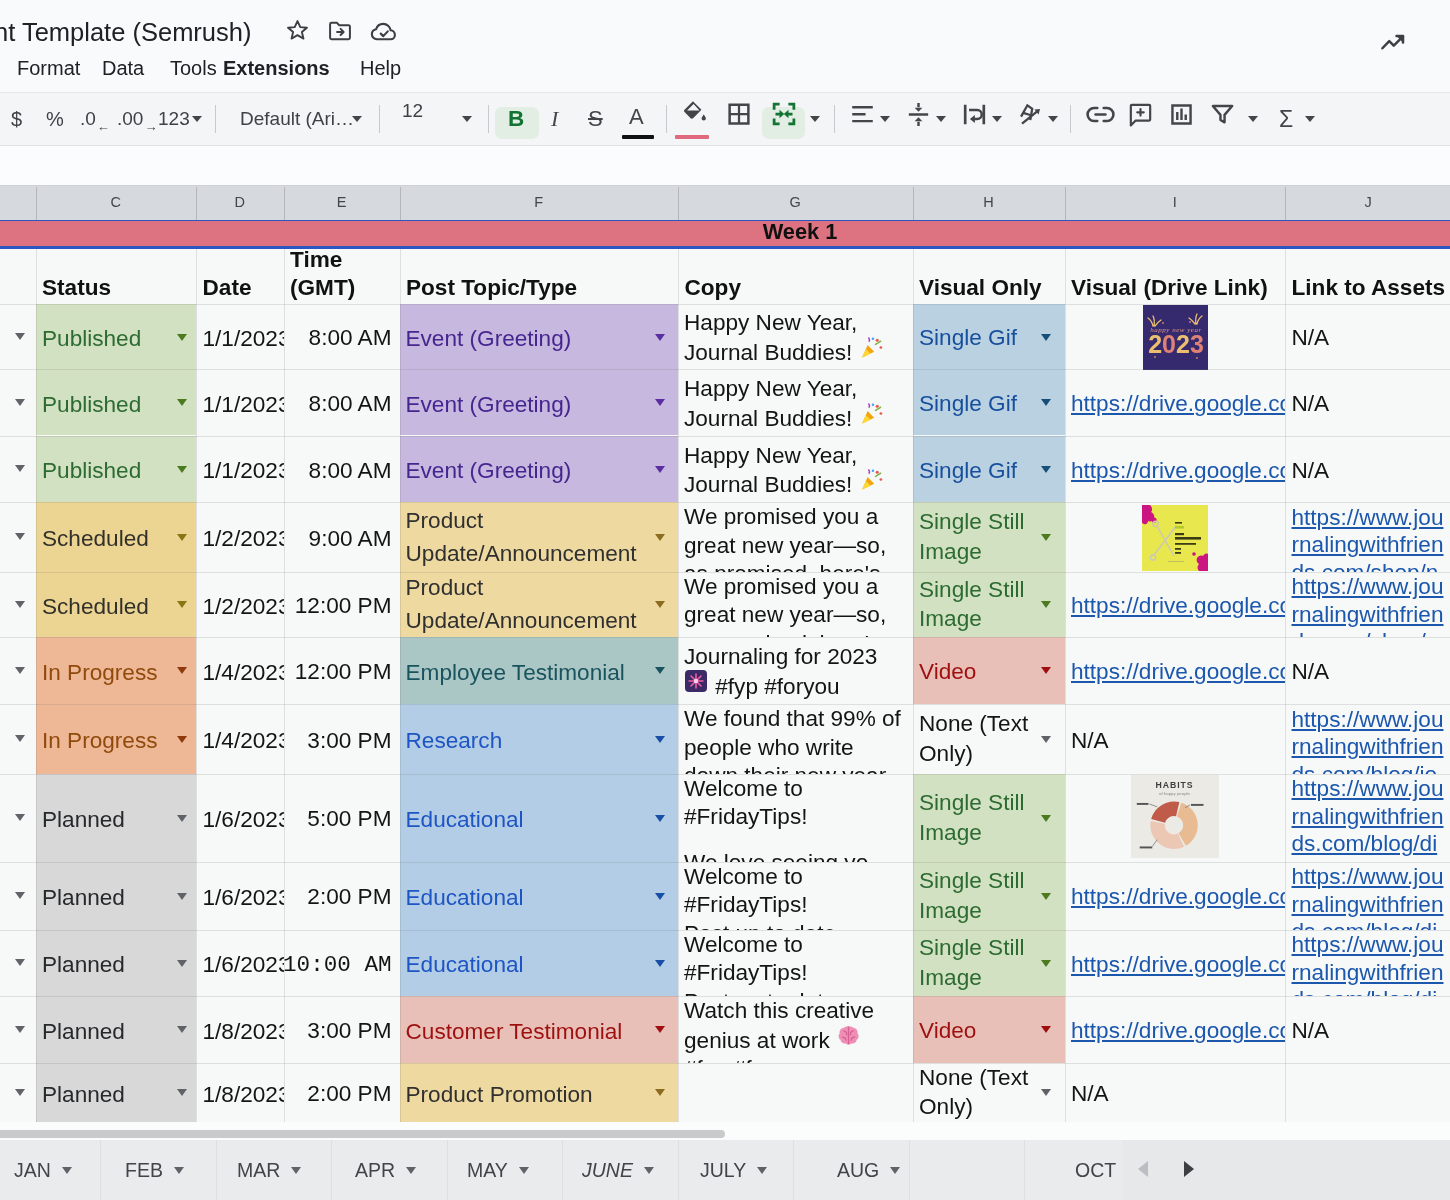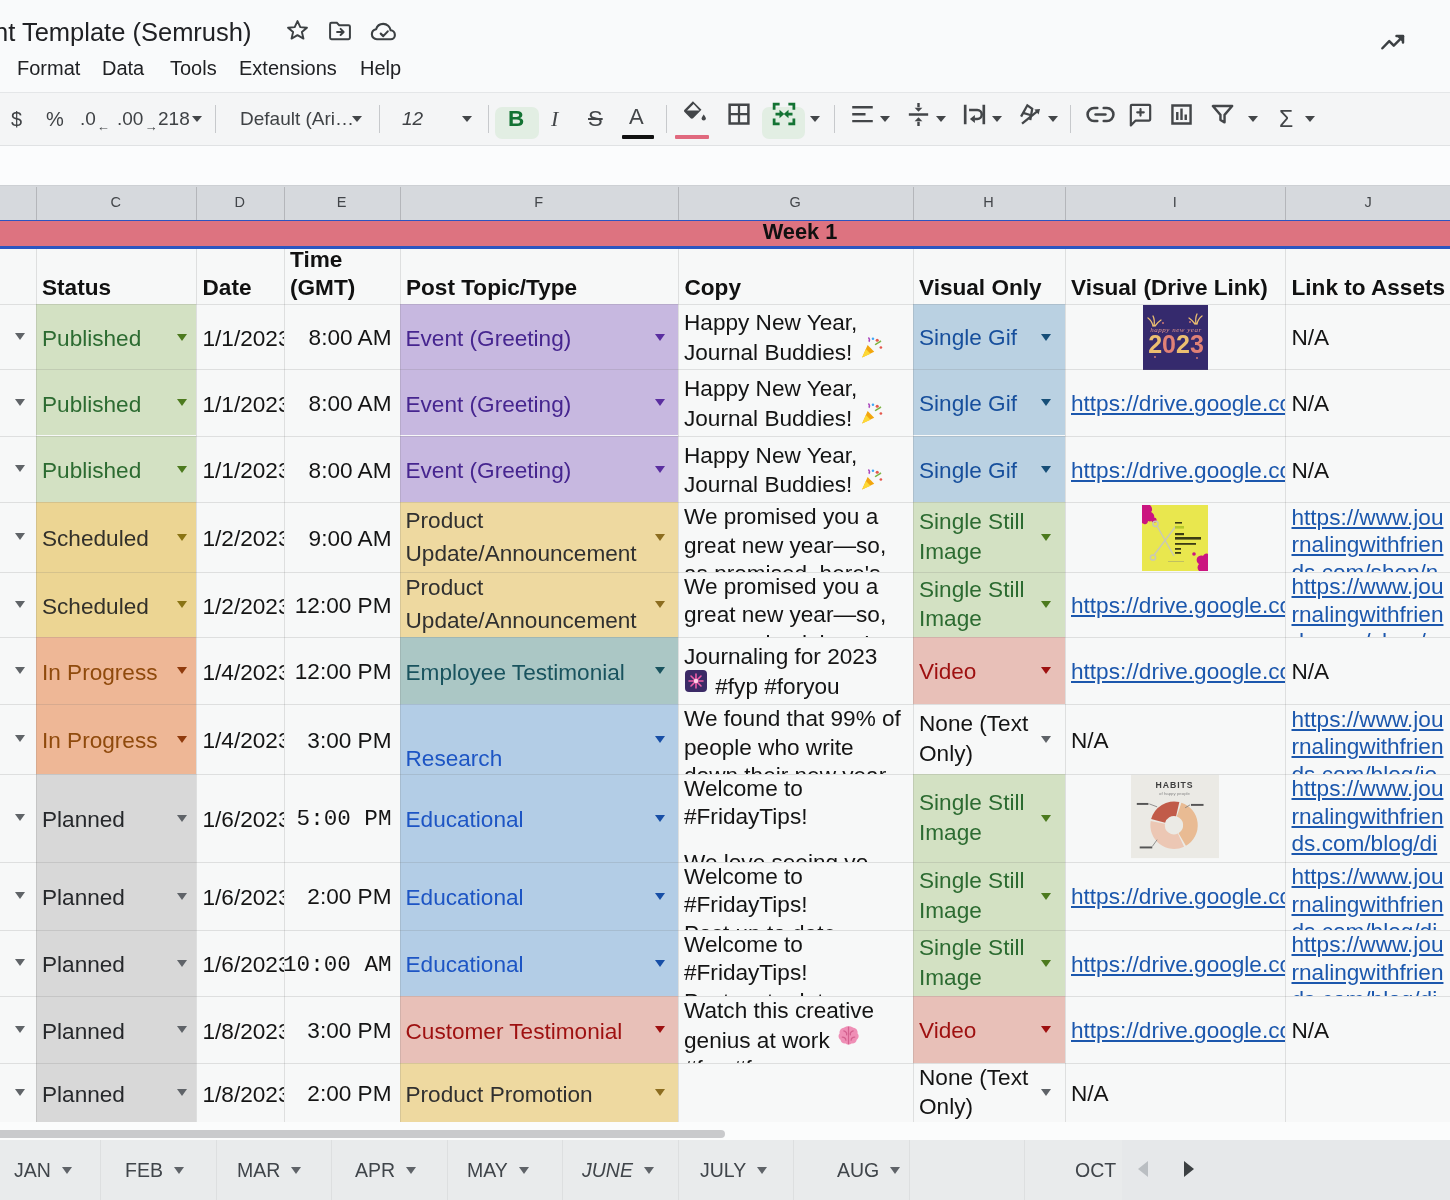--- a/index.html
+++ b/index.html
@@ -31,34 +31,34 @@
         <path d="m9.4 14.1 2 2 3.6-3.8" stroke-linecap="round" stroke-linejoin="round"></path>
       </svg></div>
 <div class="abs" style="left:1378px;top:27px;width:30px;height:30px;"><svg width="30" height="30" viewBox="0 0 24 24" fill="none" stroke="#3c4043" stroke-width="2">
         <path d="M3.5 17 9 11.3l3.6 3.6L20 7.5" stroke-linecap="round" stroke-linejoin="round"></path>
         <path d="M14.8 7.2H20v5.2" fill="#3c4043" stroke="none"></path>
         <path d="M14.8 7.2H20v5.2" stroke-linecap="round" stroke-linejoin="round"></path>
       </svg></div>
 <div class="abs" style="left:17px;top:57px;height:24px;font-size:20px;color:#202124;">Format</div>
 <div class="abs" style="left:102px;top:57px;height:24px;font-size:20px;color:#202124;">Data</div>
 <div class="abs" style="left:170px;top:57px;height:24px;font-size:20px;color:#202124;">Tools</div>
-<div class="abs" style="left:239px;top:57px;height:24px;font-size:20px;color:#202124;">Extensions</div>
+<div class="abs" style="left:223px;top:57px;height:24px;font-size:20px;color:#202124;font-weight:bold;">Extensions</div>
 <div class="abs" style="left:360px;top:57px;height:24px;font-size:20px;color:#202124;">Help</div>
 <div class="abs" style="left:0px;top:92px;width:1450px;height:54px;background:#f4f5f6;border-top:1px solid #e4e6e8;border-bottom:1px solid #e0e2e4;box-sizing:border-box;"></div>
 <div class="tbtxt" style="left:11px;top:92px;height:54px;font-size:20px;">$</div>
 <div class="tbtxt" style="left:46px;top:92px;height:54px;font-size:20px;">%</div>
 <div class="tbtxt" style="left:80px;top:92px;height:54px;font-size:19px;">.0<span style="font-size:13px;position:relative;top:7px;left:1px;">←</span></div>
 <div class="tbtxt" style="left:117px;top:92px;height:54px;font-size:19px;">.00<span style="font-size:13px;position:relative;top:7px;left:1px;">→</span></div>
-<div class="tbtxt" style="left:158px;top:92px;height:54px;font-size:19px;">218</div>
+<div class="tbtxt" style="left:158px;top:92px;height:54px;font-size:19px;">123</div>
 <div class="abs" style="left:192px;top:116px;width:0;height:0;border-left:5.5px solid transparent;border-right:5.5px solid transparent;border-top:6.5px solid #434649;"></div>
 <div class="abs" style="left:214.5px;top:105px;width:1px;height:28px;background:#c7c9cc;"></div>
 <div class="tbtxt" style="left:240px;top:92px;height:54px;font-size:19px;">Default (Ari…</div>
 <div class="abs" style="left:352px;top:116px;width:0;height:0;border-left:5.5px solid transparent;border-right:5.5px solid transparent;border-top:6.5px solid #434649;"></div>
 <div class="abs" style="left:379px;top:105px;width:1px;height:28px;background:#c7c9cc;"></div>
-<div class="tbtxt" style="left:402px;top:92px;height:54px;font-size:19px;font-style:italic;">12</div>
+<div class="tbtxt" style="left:402px;top:84px;height:54px;font-size:19px;">12</div>
 <div class="abs" style="left:462px;top:116px;width:0;height:0;border-left:5.5px solid transparent;border-right:5.5px solid transparent;border-top:6.5px solid #434649;"></div>
 <div class="abs" style="left:488px;top:105px;width:1px;height:28px;background:#c7c9cc;"></div>
 <div class="abs" style="left:495px;top:107px;width:44px;height:32px;background:#e2eee3;border-radius:7px;"></div>
 <div class="abs" style="left:508px;top:92px;height:54px;display:flex;align-items:center;font-size:22.5px;font-weight:bold;color:#137333;">B</div>
 <div class="abs" style="left:551px;top:92px;height:54px;display:flex;align-items:center;font-size:22px;font-style:italic;color:#434649;font-family:Liberation Serif,serif;">I</div>
 <div class="abs" style="left:588px;top:92px;height:54px;display:flex;align-items:center;font-size:22px;color:#434649;text-decoration:line-through;">S</div>
 <div class="abs" style="left:629px;top:90px;height:54px;display:flex;align-items:center;font-size:22px;color:#434649;">A</div>
 <div class="abs" style="left:621.5px;top:134.5px;width:32px;height:4.5px;background:#111;border-radius:1px;"></div>
 <div class="abs" style="left:666px;top:105px;width:1px;height:28px;background:#c7c9cc;"></div>
 <div class="abs" style="left:678px;top:97px;height:40px;"><svg width="32" height="32" viewBox="0 0 24 24">
@@ -424,21 +424,21 @@
     <div class="abs" style="left:35.5px;top:704px;width:160.5px;height:69.5px;background:#eeb796;"></div>
     <div class="cell" style="left:35.5px;top:704px;width:160.5px;height:69.5px;padding-left:6.5px;padding-right:4px;line-height:29px;font-size:22.6px;color:#8f4a0c;flex-direction:column;justify-content:center;align-items:flex-start;">
       <div>In Progress</div>
     </div>
     <div class="abs" style="left:176.5px;top:735.8px;width:0;height:0;border-left:5.75px solid transparent;border-right:5.75px solid transparent;border-top:7px solid #8f3a0c;"></div>
     <div class="cell" style="left:196px;top:704px;width:87.5px;height:69.5px;padding-left:6.5px;padding-right:4px;line-height:29px;font-size:22.6px;color:#141414;flex-direction:column;justify-content:center;align-items:flex-start;">
       <div>1/4/2023</div>
     </div>
     <div class="cell" style="left:283.5px;top:704px;width:116px;height:69.5px;justify-content:flex-end;padding-right:8px;">3:00 PM</div>
     <div class="abs" style="left:399.5px;top:704px;width:278.5px;height:69.5px;background:#b3cde6;"></div>
-    <div class="cell" style="left:399.5px;top:704px;width:278.5px;height:69.5px;padding-left:6px;padding-right:4px;line-height:29.5px;font-size:22.6px;color:#1d55c4;flex-direction:column;justify-content:flex-end;align-items:flex-start;">
+    <div class="cell" style="left:399.5px;top:704px;width:278.5px;height:69.5px;padding-left:6px;padding-right:4px;line-height:29.5px;font-size:22.6px;color:#1d55c4;flex-direction:column;justify-content:center;align-items:flex-start;">
       <div>Research</div>
     </div>
     <div class="abs" style="left:655px;top:735.8px;width:0;height:0;border-left:5.75px solid transparent;border-right:5.75px solid transparent;border-top:7px solid #174ea6;"></div>
     <div class="cellt" style="left:678px;top:704px;width:234.5px;height:69.5px;padding-left:6px;padding-right:4px;line-height:28.5px;font-size:22.6px;color:#141414;padding-top:1px;box-sizing:border-box;display:block;">
       <div>We found that 99% of</div>
       <div>people who write</div>
       <div>down their new year</div>
     </div>
     <div class="abs" style="left:912.5px;top:704px;width:152px;height:69.5px;background:;"></div>
     <div class="cell" style="left:912.5px;top:704px;width:152px;height:69.5px;padding-left:6.5px;padding-right:4px;line-height:29.5px;font-size:22.6px;color:#141414;padding-top:0;flex-direction:column;justify-content:center;align-items:flex-start;">
@@ -454,21 +454,21 @@
     </div>
     <div class="abs" style="left:15px;top:814px;width:0;height:0;border-left:5.75px solid transparent;border-right:5.75px solid transparent;border-top:7px solid #606468;"></div>
     <div class="abs" style="left:35.5px;top:773.5px;width:160.5px;height:88px;background:#d8d8d8;"></div>
     <div class="cell" style="left:35.5px;top:773.5px;width:160.5px;height:88px;padding-left:6.5px;padding-right:4px;line-height:29px;font-size:22.6px;color:#26282b;flex-direction:column;justify-content:center;align-items:flex-start;">
       <div>Planned</div>
     </div>
     <div class="abs" style="left:176.5px;top:814.5px;width:0;height:0;border-left:5.75px solid transparent;border-right:5.75px solid transparent;border-top:7px solid #5f6368;"></div>
     <div class="cell" style="left:196px;top:773.5px;width:87.5px;height:88px;padding-left:6.5px;padding-right:4px;line-height:29px;font-size:22.6px;color:#141414;flex-direction:column;justify-content:center;align-items:flex-start;">
       <div>1/6/2023</div>
     </div>
-    <div class="cell" style="left:283.5px;top:773.5px;width:116px;height:88px;justify-content:flex-end;padding-right:8px;font-family:Liberation Mono, monospace;">5:00 PM</div>
+    <div class="cell" style="left:283.5px;top:773.5px;width:116px;height:88px;justify-content:flex-end;padding-right:8px;">5:00 PM</div>
     <div class="abs" style="left:399.5px;top:773.5px;width:278.5px;height:88px;background:#b3cde6;"></div>
     <div class="cell" style="left:399.5px;top:773.5px;width:278.5px;height:88px;padding-left:6px;padding-right:4px;line-height:29.5px;font-size:22.6px;color:#1d55c4;flex-direction:column;justify-content:center;align-items:flex-start;">
       <div>Educational</div>
     </div>
     <div class="abs" style="left:655px;top:814.5px;width:0;height:0;border-left:5.75px solid transparent;border-right:5.75px solid transparent;border-top:7px solid #174ea6;"></div>
     <div class="cellt" style="left:678px;top:773.5px;width:234.5px;height:88px;padding-left:6px;padding-right:4px;line-height:28.5px;font-size:22.6px;color:#141414;padding-top:1px;box-sizing:border-box;display:block;">
       <div>Welcome to</div>
       <div>#FridayTips!</div>
       <div>
         <div style="height:17.5px"></div>

